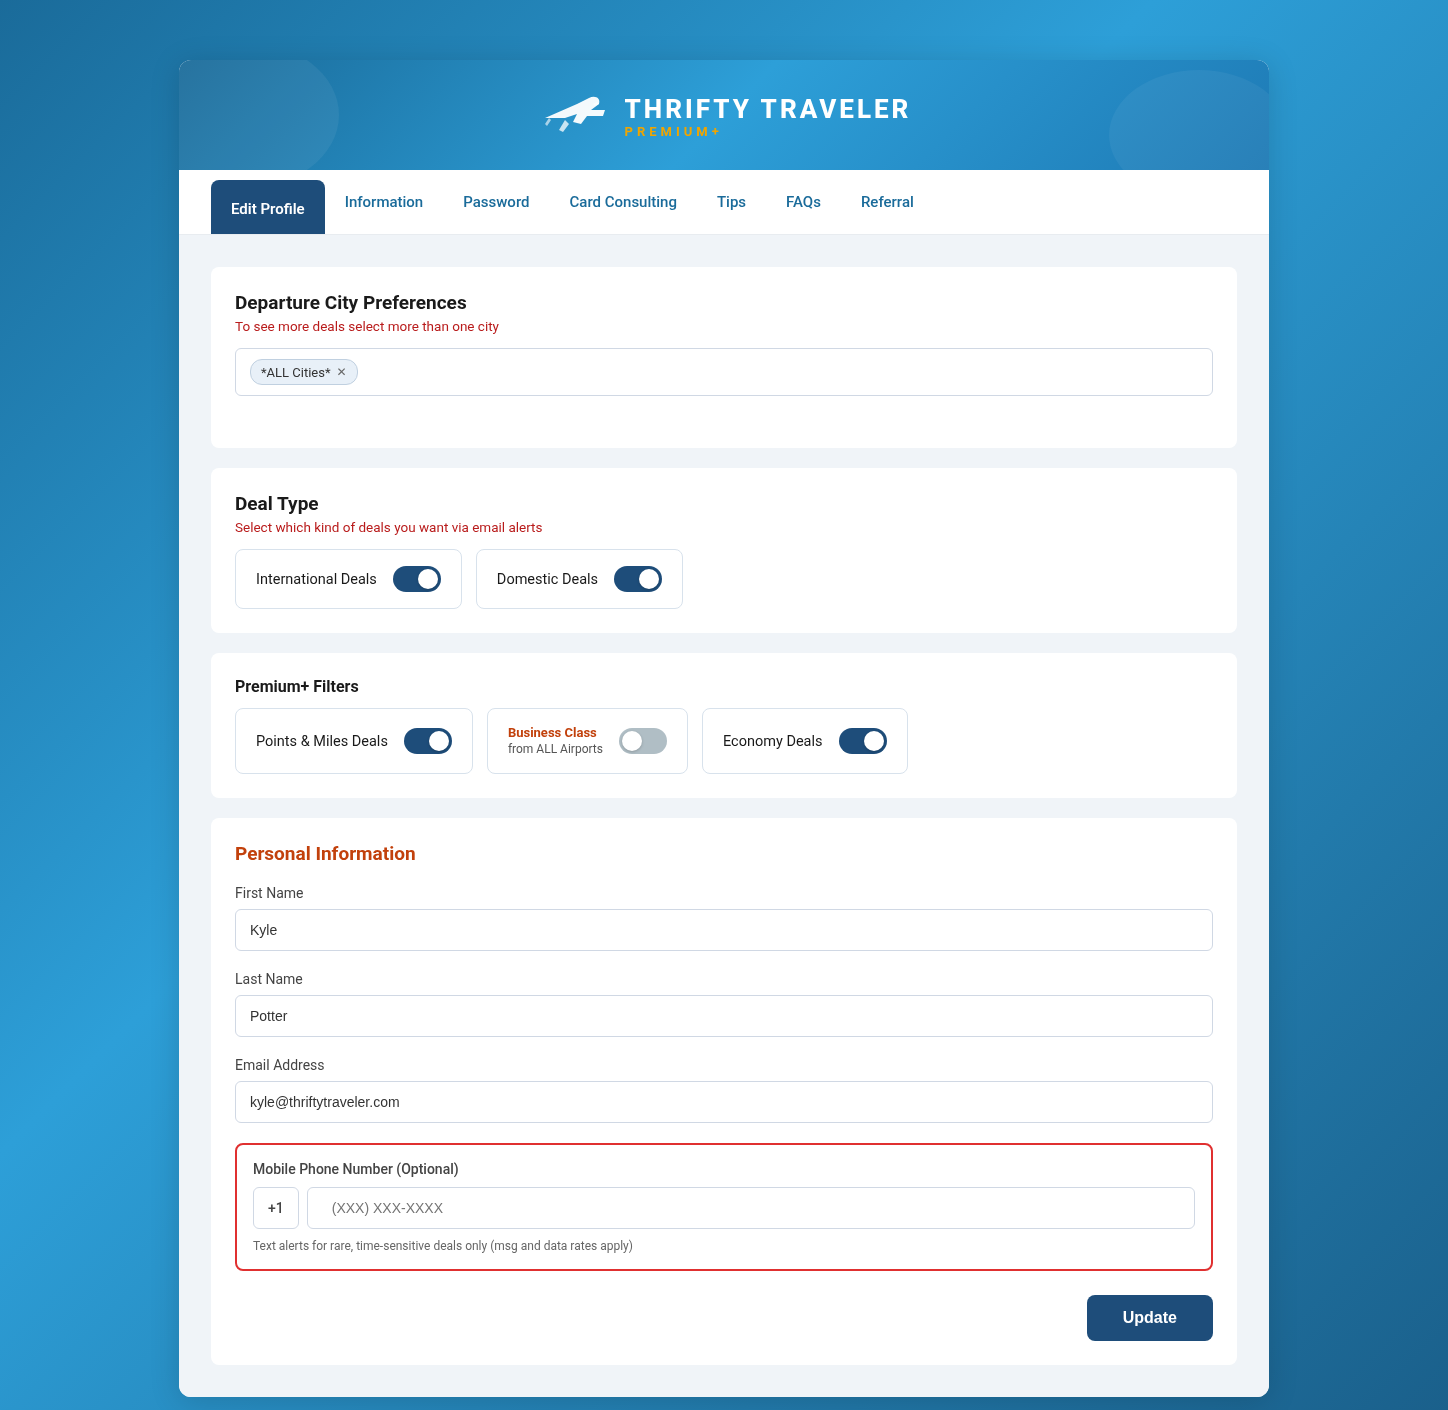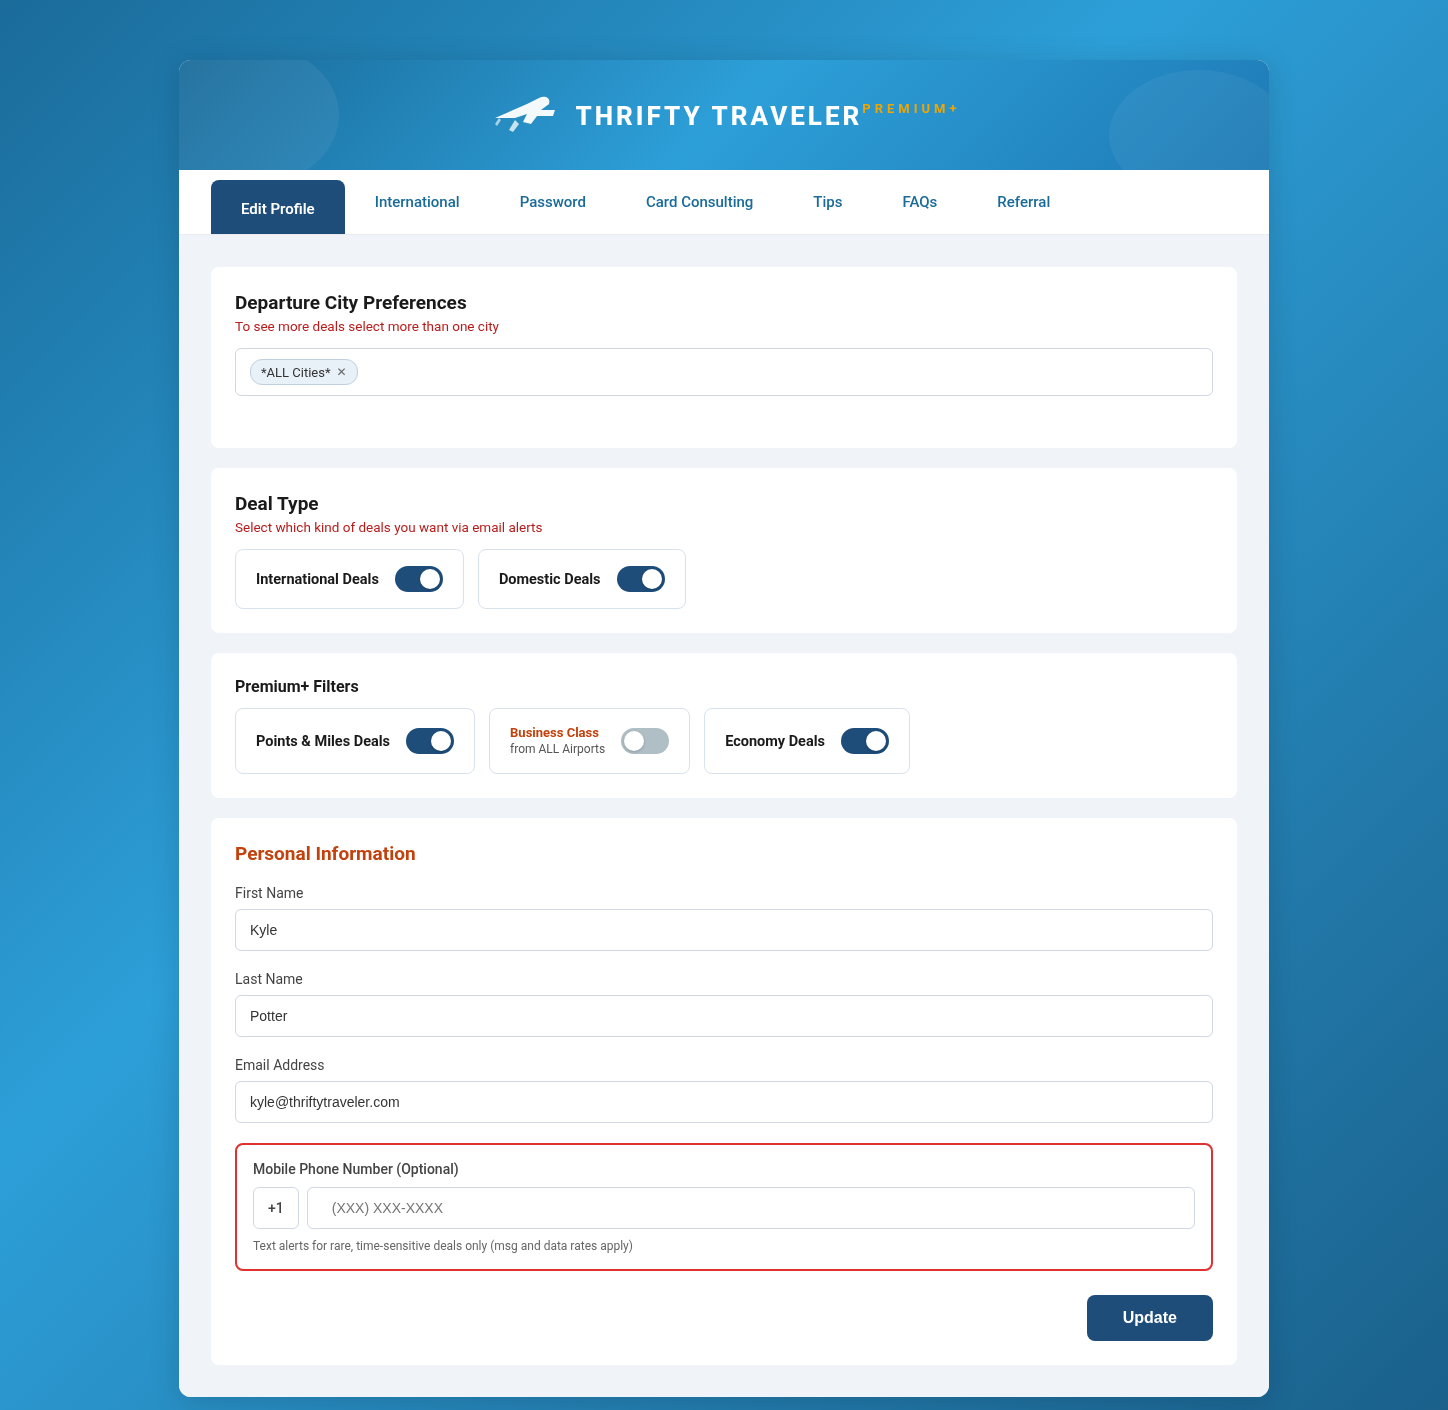--- a/index.html
+++ b/index.html
@@ -45,21 +45,21 @@
       border-radius: 50%;
     }
     .logo-area {
       display: flex;
       align-items: center;
       justify-content: center;
       gap: 16px;
     }
     .logo-text {
       display: flex;
-      flex-direction: row;
+      flex-direction: column;
       align-items: flex-start;
     }
     .logo-title {
       color: white;
       font-size: 26px;
       font-weight: 800;
       letter-spacing: 3px;
       text-transform: uppercase;
     }
     .logo-subtitle {
@@ -71,21 +71,21 @@
     }
     
     .nav {
       padding: 0 32px;
       border-bottom: 1px solid #e8ecf0;
       display: flex;
       align-items: center;
       gap: 0;
     }
     .nav-item {
-      padding: 20px 30px;
+      padding: 20px 20px;
       font-size: 15px;
       font-weight: 500;
       color: #1a6b9a;
       cursor: pointer;
       border-radius: 0;
       text-decoration: none;
       white-space: nowrap;
     }
     .nav-item.active {
       background: #1e4d7a;
@@ -153,21 +153,21 @@
       border: 1px solid #d8e2ec;
       border-radius: 8px;
       padding: 16px 20px;
       display: flex;
       align-items: center;
       gap: 16px;
       min-width: 200px;
     }
     .toggle-card-label {
       font-size: 14.5px;
-      font-weight: 700;
+      font-weight: 400;
       color: #1a1a1a;
     }
     .toggle-card-label-small {
       font-size: 13px;
       font-weight: 700;
       color: #c2410c;
       line-height: 1.3;
     }
     
     .toggle {
@@ -330,21 +330,21 @@
       </div>
       <div class="logo-text">
         <span class="logo-title">THRIFTY TRAVELER</span>
         <span class="logo-subtitle">PREMIUM+</span>
       </div>
     </div>
   </div>
 
   <div class="nav">
       <div class="nav-item active">Edit Profile</div>
-      <div class="nav-item">International</div>
+      <div class="nav-item">Information</div>
       <div class="nav-item">Password</div>
       <div class="nav-item">Card Consulting</div>
       <div class="nav-item">Tips</div>
       <div class="nav-item">FAQs</div>
       <div class="nav-item">Referral</div>
     </div>
 
   <div class="content">
 
     <div class="white-section">

